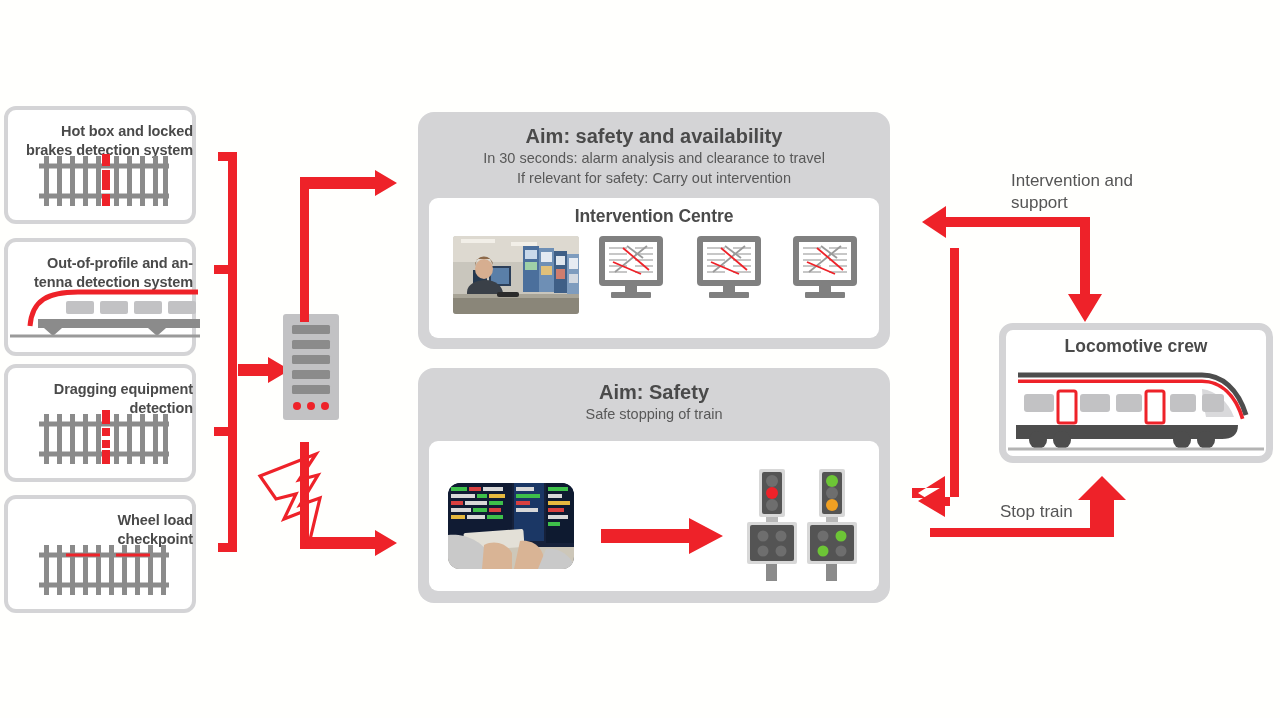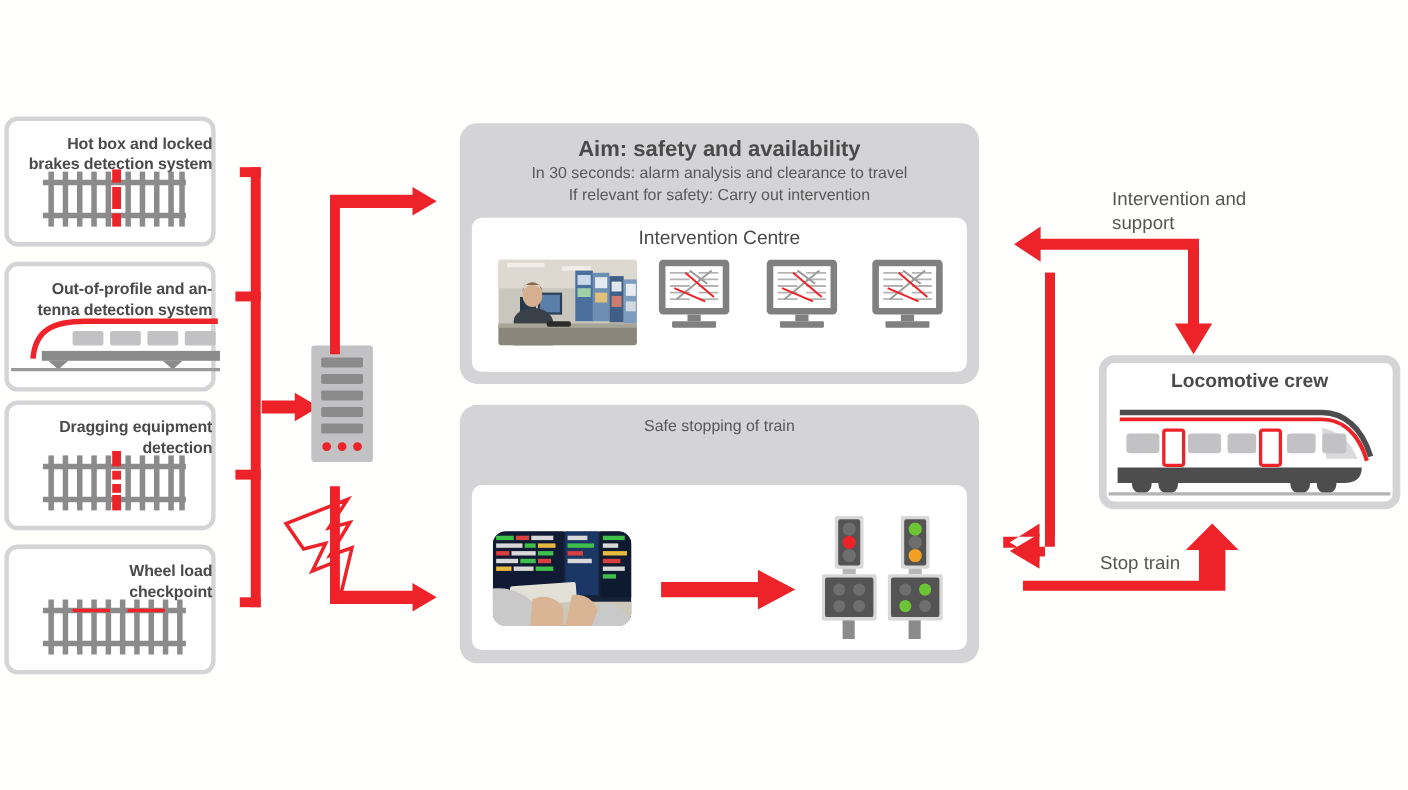--- a/index.html
+++ b/index.html
@@ -43,21 +43,21 @@
     box-sizing:border-box;
   }
   .panel-head{text-align:center;padding-top:11px;}
   .panel-aim{font-size:20px;font-weight:bold;color:#4a4a4a;line-height:1.32;}
   .panel-sub{font-size:14.5px;color:#585858;line-height:1.33;}
   .inner{
     position:absolute;left:11px;right:11px;
     background:#fff;border-radius:9px;
   }
   .inner-title{
-    text-align:center;font-size:17.5px;font-weight:normal;color:#4a4a4a;
+    text-align:center;font-size:17.5px;font-weight:bold;color:#4a4a4a;
     padding-top:8px;letter-spacing:-0.1px;
   }
 
   
   #loco-box{left:999px;top:323px;width:274px;height:140px;border-width:7px;border-radius:14px;}
   #loco-title{text-align:center;font-size:17.5px;font-weight:bold;color:#4a4a4a;padding-top:6px;}
 
   
   .flabel{position:absolute;font-size:17px;color:#555;line-height:1.28;white-space:pre-line;}
   svg{display:block;overflow:visible;}
@@ -364,20 +364,21 @@
           <rect x="14" y="56" width="40" height="6" rx="1" fill="#808080"></rect>
         </svg>
       </div>
 
     </div>
   </div>
 
   <div class="panel" style="left:418px;top:368px;width:472px;height:235px;">
 
     <div class="panel-head">
+      <div class="panel-aim">Aim: Safety</div>
       <div class="panel-sub">Safe stopping of train</div>
     </div>
 
     <div class="inner" style="top:73px;height:150px;">
 
       <div class="photo" style="left:19px;top:42px;width:126px;height:86px;border-radius:12px;">
         <svg width="126" height="86" viewBox="0 0 126 86">
           <rect width="126" height="86" rx="11" fill="#16213a"></rect>
 
           <g>

